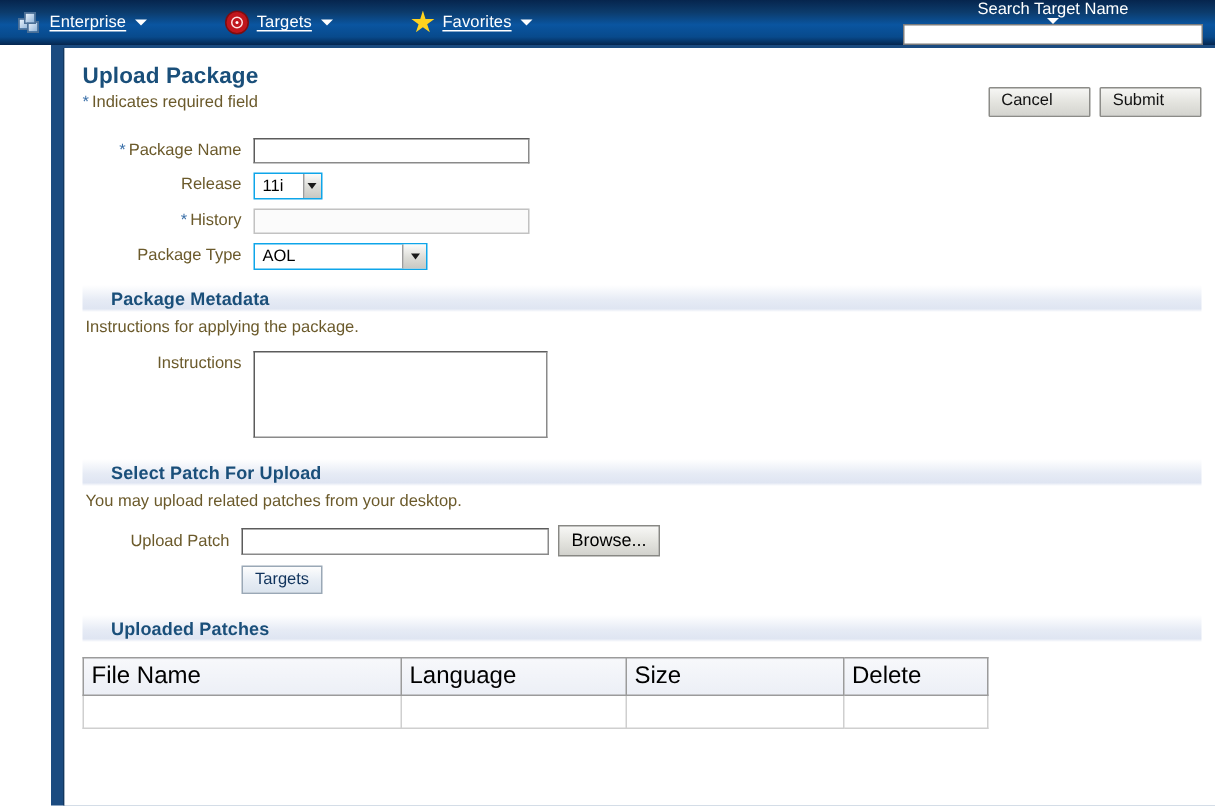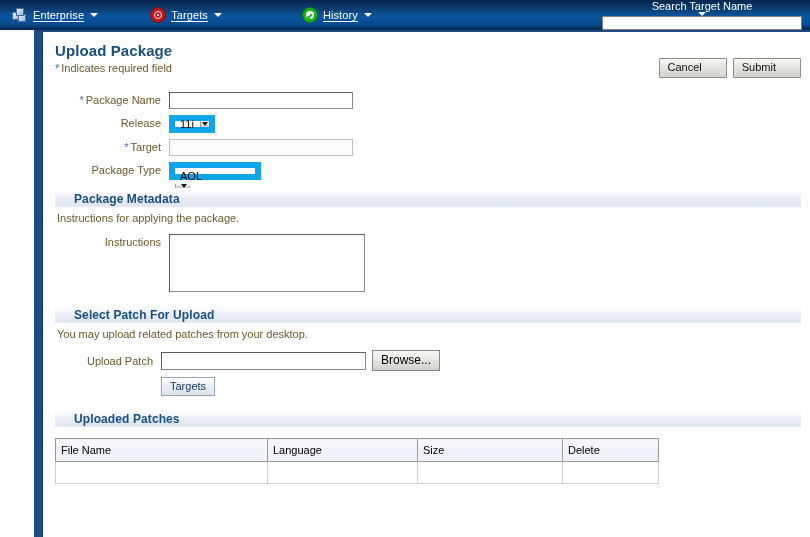--- a/index.html
+++ b/index.html
@@ -271,21 +271,21 @@
     outline: none;
   }
   .field-input.readonly {
     border: 1px solid #c2c2c2;
     background: #fbfbfb;
   }
   .select-wrap {
     display: inline-flex;
     align-items: stretch;
     height: 18px;
-    border: 6px solid #0ea5e9;
+    border: 1px solid #0ea5e9;
     background: #ffffff;
     box-sizing: border-box;
   }
   .select-val {
     font-size: 11px;
     color: #000000;
     padding: 0 6px 0 5px;
     line-height: 16px;
     display: flex;
     align-items: center;
@@ -300,21 +300,21 @@
   }
   .select-btn i {
     width: 0; height: 0;
     border-left: 3.5px solid transparent;
     border-right: 3.5px solid transparent;
     border-top: 4px solid #1a1a1a;
     display: block;
   }
   .sel-release { width: 46px; }
   .sel-release .select-val { width: 28px; }
-  .sel-ptype { width: 92px; flex-direction: column; }
+  .sel-ptype { width: 116px; }
   .sel-ptype .select-val { flex: 1; }
   .textarea-desc {
     width: 196px;
     height: 55px;
     border: 1px solid #8a8a8a;
     border-top-color: #5c5c5c;
     border-left-color: #5c5c5c;
     background: #ffffff;
     resize: none;
     font-family: "Liberation Sans", sans-serif;
@@ -413,21 +413,21 @@
     width: 603px;
   }
   table.patches {
     border-collapse: collapse;
     width: 603px;
     table-layout: fixed;
   }
   table.patches th {
     background: linear-gradient(to bottom, #f7f8fb 0%, #eceff6 100%);
     border: 1px solid #9b9b9b;
-    font-size: 11px;
+    font-size: 16px;
     font-weight: normal;
     color: #000000;
     text-align: left;
     padding: 3px 5px;
     height: 16px;
   }
   table.patches th.center { }
   table.patches td {
     border: 1px solid #cfcfcf;
     border-top: none;
@@ -499,27 +499,27 @@
     </div>
     <div class="menu-gap"></div>
 
     <div class="menu-item">
       <span class="ic-target"></span>
       <span class="menu-label">Targets</span>
       <span class="menu-caret"></span>
     </div>
     <div class="menu-gap"></div>
 
-    <div class="menu-gap"></div>
-
     <div class="menu-item">
-      <span class="ic-history"></span>
-      <span class="menu-label">History</span>
+      <span class="ic-star"></span>
+      <span class="menu-label">Favorites</span>
       <span class="menu-caret"></span>
     </div>
+    <div class="menu-gap"></div>
+
 
   </div>
 
   <div class="search-area">
     <span class="search-label">Search Target Name</span>
     <span class="search-caret"></span>
     <input class="search-input" type="text" value="" style="">
     <button class="search-go">
       <span class="go-arrow"></span>
     </button>
@@ -555,21 +555,21 @@
           <div class="select-wrap sel-release">
             <span class="select-val">11i</span>
             <span class="select-btn">
                 <i></i>
               </span>
           </div>
         </div>
 
         <div class="row">
           <div class="lbl">
-            <span class="req-star">*</span><span>Target</span>
+            <span class="req-star">*</span><span>History</span>
           </div>
           <input class="field-input readonly" type="text" value="" style="">
         </div>
 
         <div class="row">
           <div class="lbl">Package Type</div>
           <div class="select-wrap sel-ptype">
             <span class="select-val">AOL</span>
             <span class="select-btn">
                 <i></i>

